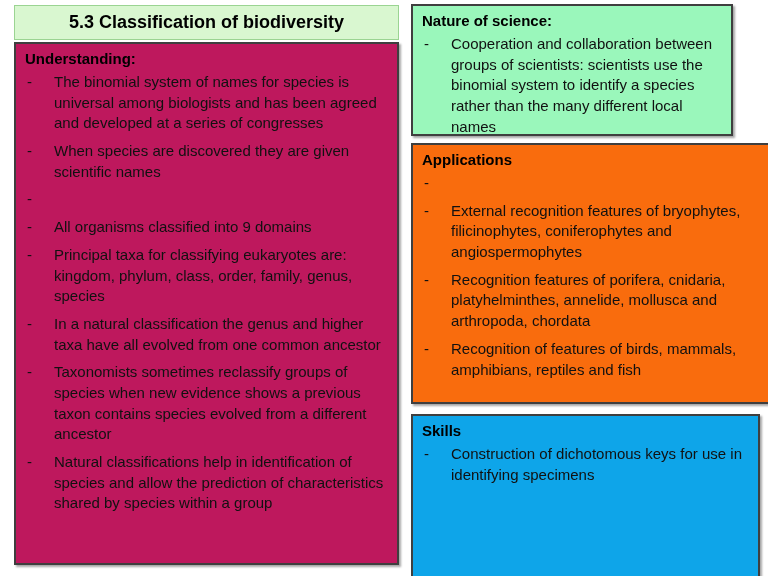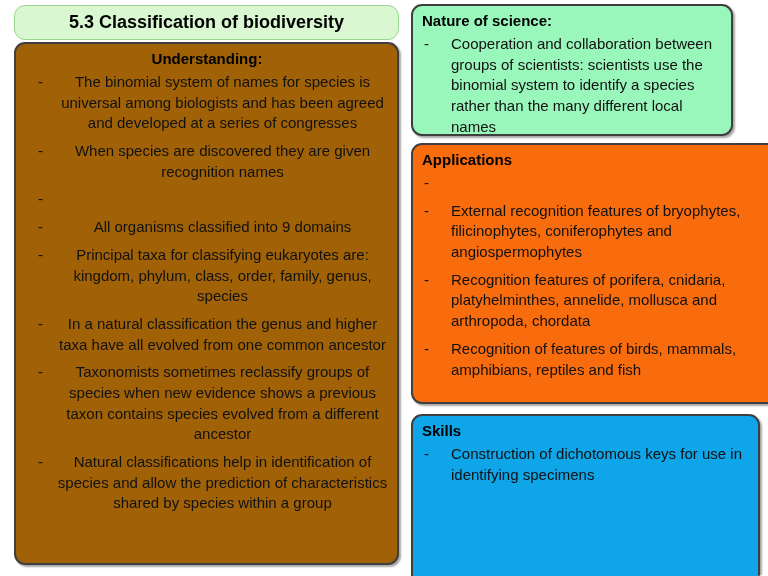--- a/index.html
+++ b/index.html
@@ -1,15 +1,15 @@
 <!DOCTYPE html>
 <html><head>
 <meta charset="utf-8">
 <style>
-  * { margin:0; padding:0; box-sizing:border-box;border-radius:11px; }
+  * { margin:0; padding:0; box-sizing:border-box; }
   html,body { width:768px; height:576px; }
   body {
     position:relative;
     background:#ffffff;
     font-family:"Liberation Sans", sans-serif;
     color:#111111;
     overflow:hidden;
   }
   .box { position:absolute; }
   .bordered {
@@ -20,22 +20,21 @@
     left:14px; top:5px; width:385px; height:35px;
     background:#d9f7d0;
     border:1px solid #9bd492;
     display:flex; align-items:center; justify-content:center;
   }
   .title-box h1 {
     font-size:18px; font-weight:bold; color:#000000;
   }
   .understanding-box {
     left:14px; top:42px; width:385px; height:523px;
-    background:#a16207;
-    text-align:center;
+    background:#be185d;
   }
   .nos-box {
     left:411px; top:4px; width:322px; height:132px;
     background:#9af7bb;
   }
   .applications-box {
     left:411px; top:143px; width:368px; height:261px;
     background:#f96c0d;
   }
   .skills-box {
@@ -69,21 +68,21 @@
 
 <div class="box bordered understanding-box">
   <h2>Understanding:</h2>
   <ul class="bullets">
     <li>
       <span class="marker">-</span>
       <span class="text">The binomial system of names for species is universal among biologists and has been agreed and developed at a series of congresses</span>
     </li>
     <li>
       <span class="marker">-</span>
-      <span class="text">When species are discovered they are given recognition names</span>
+      <span class="text">When species are discovered they are given scientific names</span>
     </li>
     <li>
       <span class="marker">-</span>
     </li>
     <li>
       <span class="marker">-</span>
       <span class="text">All organisms classified into 9 domains</span>
     </li>
     <li>
       <span class="marker">-</span>

